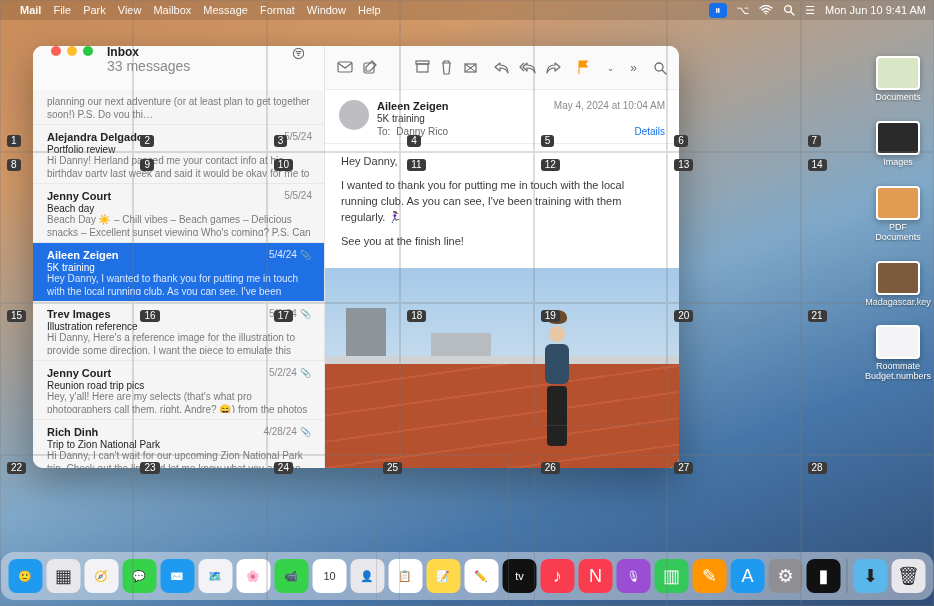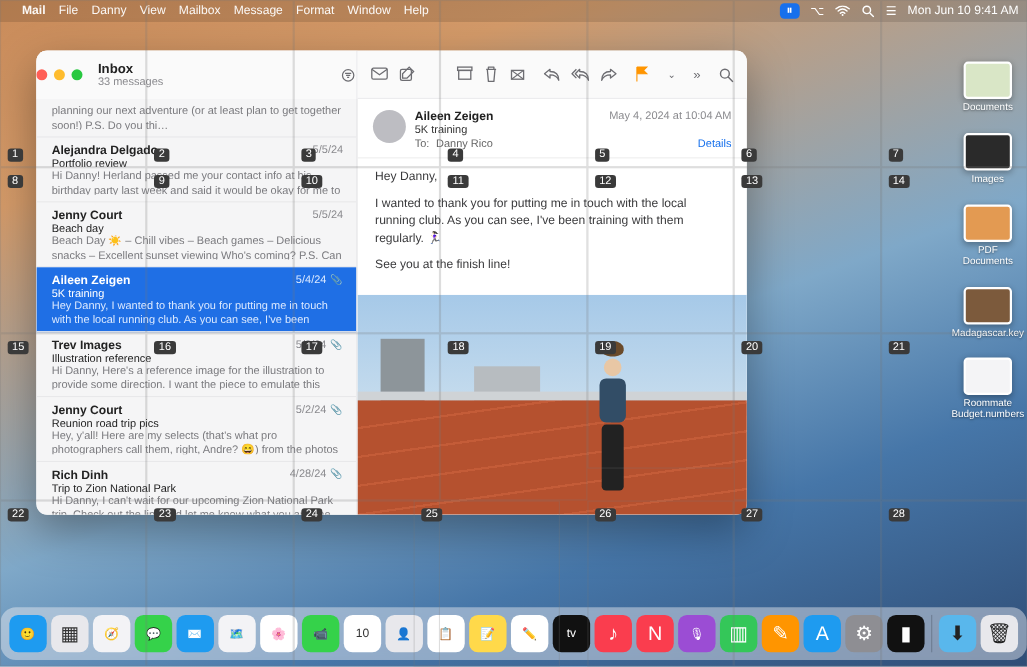--- a/index.html
+++ b/index.html
@@ -30,27 +30,27 @@
 .apple { font-size:13px; }
 .mb-item { opacity:0.95 }
 .mail-window {
   position:absolute; left:33px; top:46px; width:646px; height:422px;
   background:#fff; border-radius:10px;
   box-shadow:0 14px 40px rgba(0,0,0,0.35);
   display:flex; overflow:hidden;
 }
 .left-pane { width:292px; background:#f5f5f6; display:flex; flex-direction:column; border-right:1px solid #e4e4e6;}
 .right-pane { flex:1; display:flex; flex-direction:column;}
-.titlebar { height:44px; display:flex; align-items:center; padding:0 0; gap:6px; background:rgba(250,250,250,0.95);}
+.titlebar { height:44px; display:flex; padding:0 18px; gap:6px; background:rgba(250,250,250,0.95);}
 .traffic { display:flex; gap:6px; margin-right:4px;}
 .traffic span { width:10px; height:10px; border-radius:50%; display:block;}
 .t-close{background:#ff5f57}.t-min{background:#febc2e}.t-max{background:#28c840}
 .inbox-head {display:flex;flex-direction:column;line-height:1.1;padding-left:4px}
 .inbox-head .t{font-weight:600;font-size:12px;color:#222}
-.inbox-head .s{font-size:10px;color:#8a8a8e}
+.inbox-head .s{font-size:14px;color:#8a8a8e}
 .toolbar {flex:1; display:flex; justify-content:flex-end; gap:12px; color:#6d6d72; font-size:14px;}
 .toolbar svg,.toolbar .ic{width:15px;height:15px}
 .msg-list{flex:1;overflow:hidden}
 .msg{padding:6px 12px 6px 14px; border-bottom:1px solid #e8e8ea; font-size:10px; color:#7a7a7e}
 .msg .row1{display:flex; justify-content:space-between; color:#222; font-size:11px;}
 .msg .sender{font-weight:600}
 .msg .subj{color:#222; margin-top:1px}
 .msg.selected{background:#1f6fe5;color:#dbe9ff}
 .msg.selected .row1,.msg.selected .subj{color:#fff}
 .msg .date{font-size:10px;color:#8a8a8e}
@@ -94,21 +94,21 @@
 .flag{color:#ff9500}
 svg{display:block}
 </style>
 </head>
 <body>
 
 <div class="menubar">
   <span class="apple"></span>
   <span class="mb-item" style="font-weight:600">Mail</span>
   <span class="mb-item">File</span>
-  <span class="mb-item">Danny</span>
+  <span class="mb-item">Park</span>
   <span class="mb-item">View</span>
   <span class="mb-item">Mailbox</span>
   <span class="mb-item">Message</span>
   <span class="mb-item">Format</span>
   <span class="mb-item">Window</span>
   <span class="mb-item">Help</span>
   <span class="spacer"></span>
   <div class="right">
     <span style="background:#1670ec;border-radius:4px;padding:1px 6px">⏸</span>
     <span>⌥</span>

